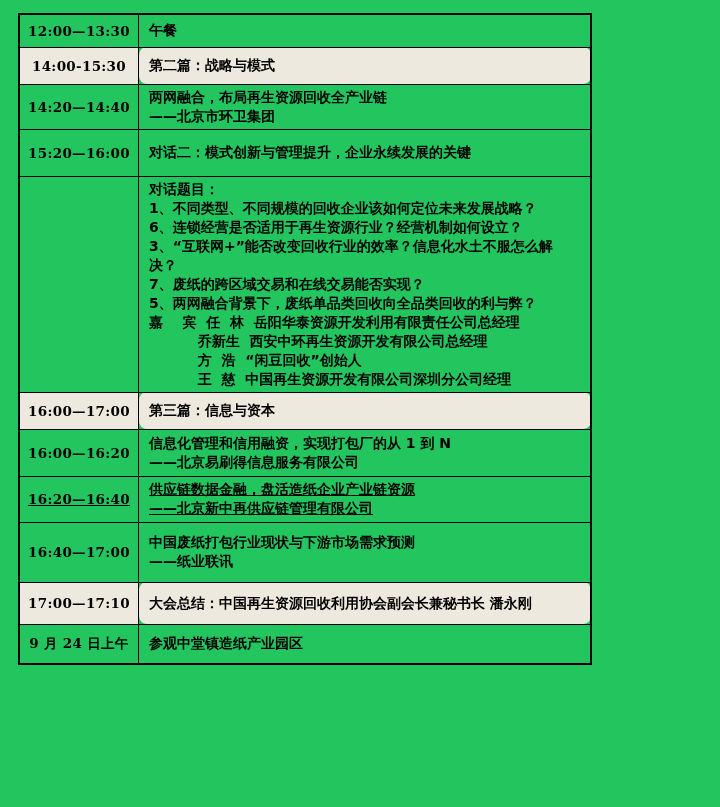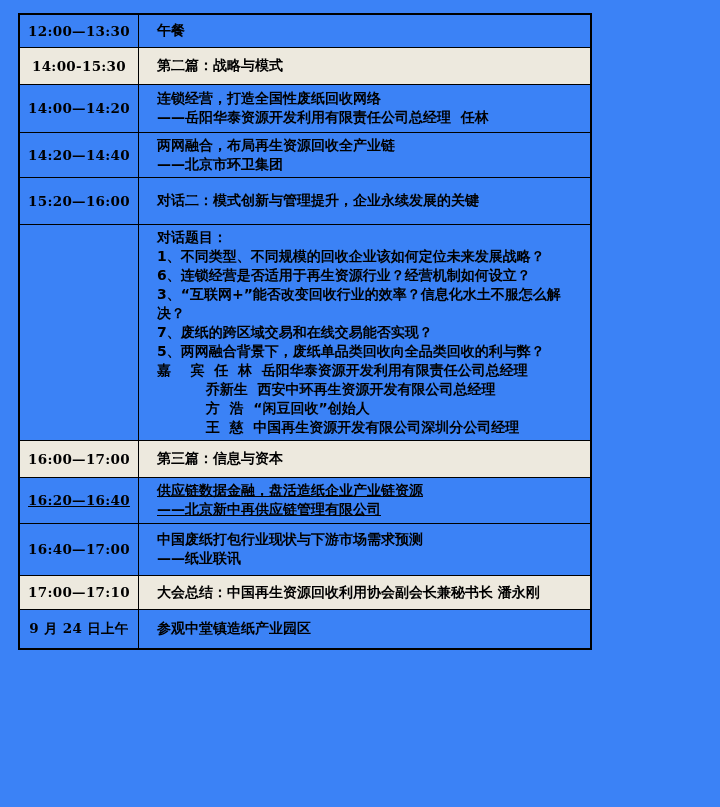--- a/index.html
+++ b/index.html
@@ -13,21 +13,21 @@
     position: relative;
     font-family: "DejaVu Sans", sans-serif;
     color: #000000;
   }
   .page {
     position: absolute;
     left: 0;
     top: 0;
     width: 720px;
     height: 807px;
-    background: #3b82f6;
+    background: #22c55e;
   }
   table.schedule {
     position: absolute;
     left: 18px;
     top: 13px;
     width: 574px;
     border-collapse: collapse;
     table-layout: fixed;
     border: 2px solid #000000;
   }
@@ -40,23 +40,24 @@
   td.time-cell {
     width: 114px;
     text-align: center;
     font-size: 13.5px;
     letter-spacing: 0.3px;
     font-family: "DejaVu Serif", "DejaVu Sans", serif;
     white-space: nowrap;
     padding: 2px 2px;
   }
   td.content-cell {
-    padding: 3px 18px;
+    padding: 3px 10px;
     font-size: 14px;
     line-height: 19px;
+    border-radius: 8px;
   }
   td.content-cell .line {
     white-space: pre-wrap;
   }
   tr.shaded td {
     background: #EDE9DE;
   }
 </style>
 </head>
 <body>
@@ -67,27 +68,20 @@
         <tr style="height: 33px;">
           <td class="time-cell">12:00—13:30</td>
           <td class="content-cell">
             <div class="line">午餐</div>
           </td>
         </tr>
         <tr class="shaded" style="height: 37px;">
           <td class="time-cell">14:00-15:30</td>
           <td class="content-cell">
             <div class="line">第二篇：战略与模式</div>
-          </td>
-        </tr>
-        <tr style="height: 48px;">
-          <td class="time-cell">14:00—14:20</td>
-          <td class="content-cell">
-            <div class="line">连锁经营，打造全国性废纸回收网络</div>
-            <div class="line">——岳阳华泰资源开发利用有限责任公司总经理  任林</div>
           </td>
         </tr>
         <tr style="height: 44px;">
           <td class="time-cell">14:20—14:40</td>
           <td class="content-cell">
             <div class="line">两网融合，布局再生资源回收全产业链</div>
             <div class="line">——北京市环卫集团</div>
           </td>
         </tr>
         <tr style="height: 47px;">
@@ -110,35 +104,42 @@
             <div class="line">          方  浩  “闲豆回收”创始人</div>
             <div class="line">          王  慈  中国再生资源开发有限公司深圳分公司经理</div>
           </td>
         </tr>
         <tr class="shaded" style="height: 37px;">
           <td class="time-cell">16:00—17:00</td>
           <td class="content-cell">
             <div class="line">第三篇：信息与资本</div>
           </td>
         </tr>
+        <tr style="height: 47px;">
+          <td class="time-cell">16:00—16:20</td>
+          <td class="content-cell">
+            <div class="line">信息化管理和信用融资，实现打包厂的从 1 到 N</div>
+            <div class="line">——北京易刷得信息服务有限公司</div>
+          </td>
+        </tr>
         <tr style="height: 46px; text-decoration: underline;">
           <td class="time-cell">16:20—16:40</td>
           <td class="content-cell">
             <div class="line">供应链数据金融，盘活造纸企业产业链资源</div>
             <div class="line">——北京新中再供应链管理有限公司</div>
           </td>
         </tr>
-        <tr style="height: 52px;">
+        <tr style="height: 60px;">
           <td class="time-cell">16:40—17:00</td>
           <td class="content-cell">
             <div class="line">中国废纸打包行业现状与下游市场需求预测</div>
             <div class="line">——纸业联讯</div>
           </td>
         </tr>
-        <tr class="shaded" style="height: 34px; margin-top: 16px;">
+        <tr class="shaded" style="height: 42px; margin-top: 16px;">
           <td class="time-cell">17:00—17:10</td>
           <td class="content-cell">
             <div class="line">大会总结：中国再生资源回收利用协会副会长兼秘书长 潘永刚</div>
           </td>
         </tr>
         <tr style="height: 40px;">
           <td class="time-cell">9 月 24 日上午</td>
           <td class="content-cell">
             <div class="line">参观中堂镇造纸产业园区</div>
           </td>

